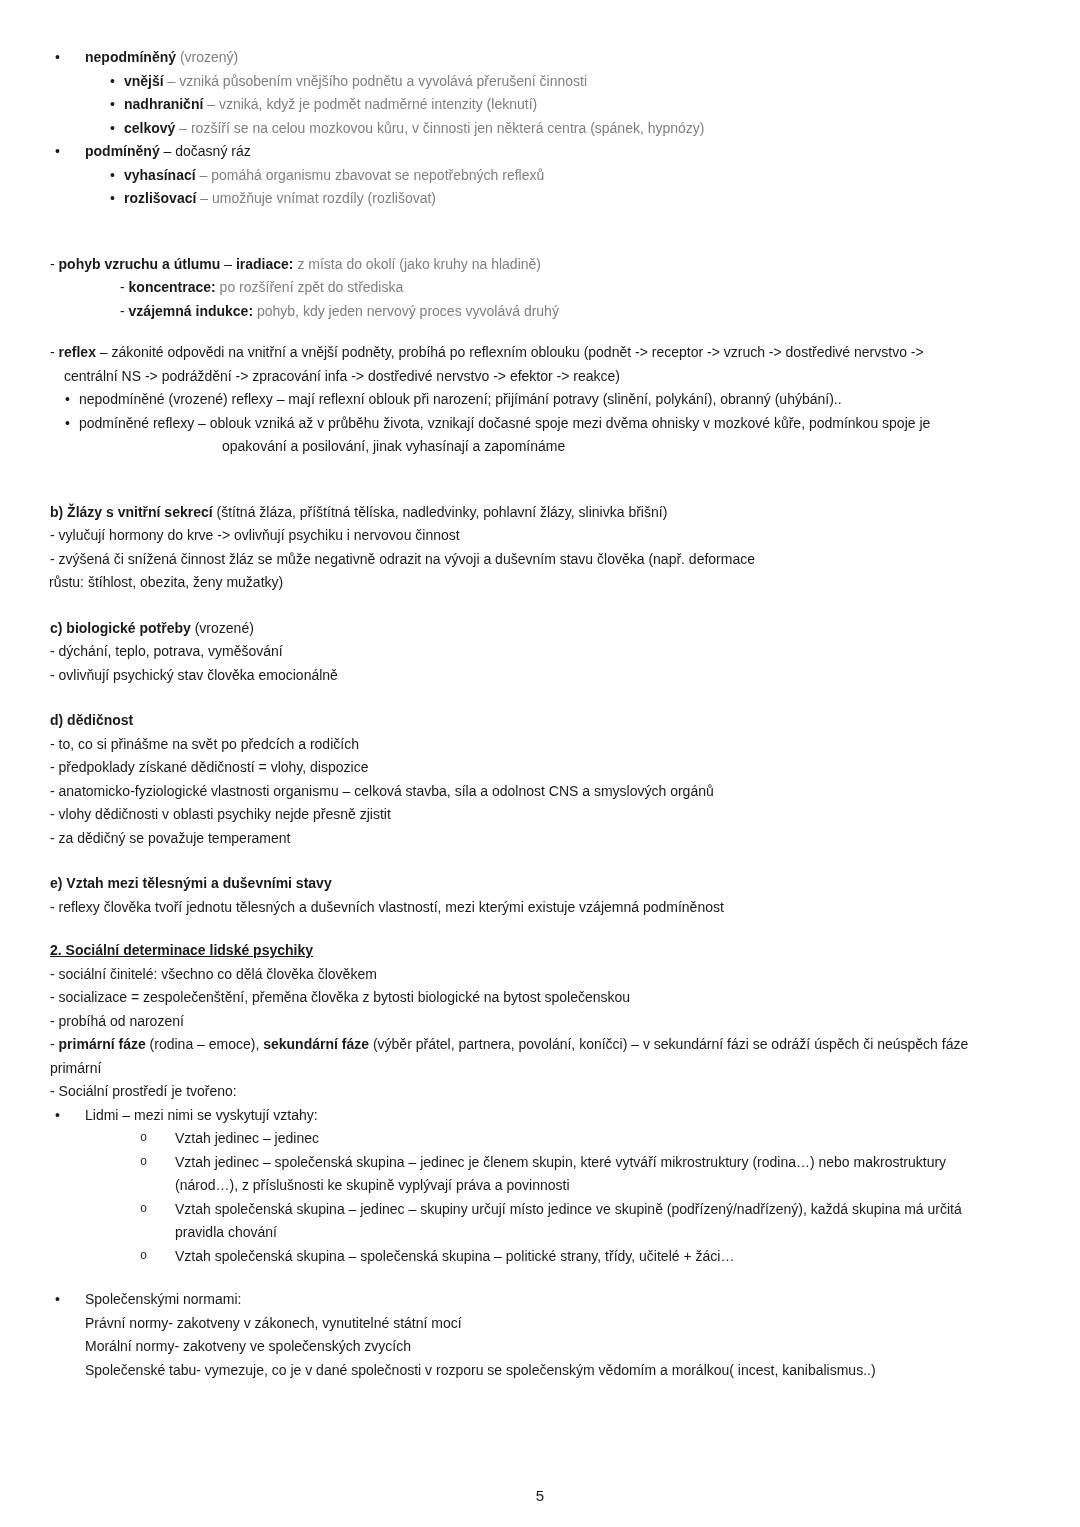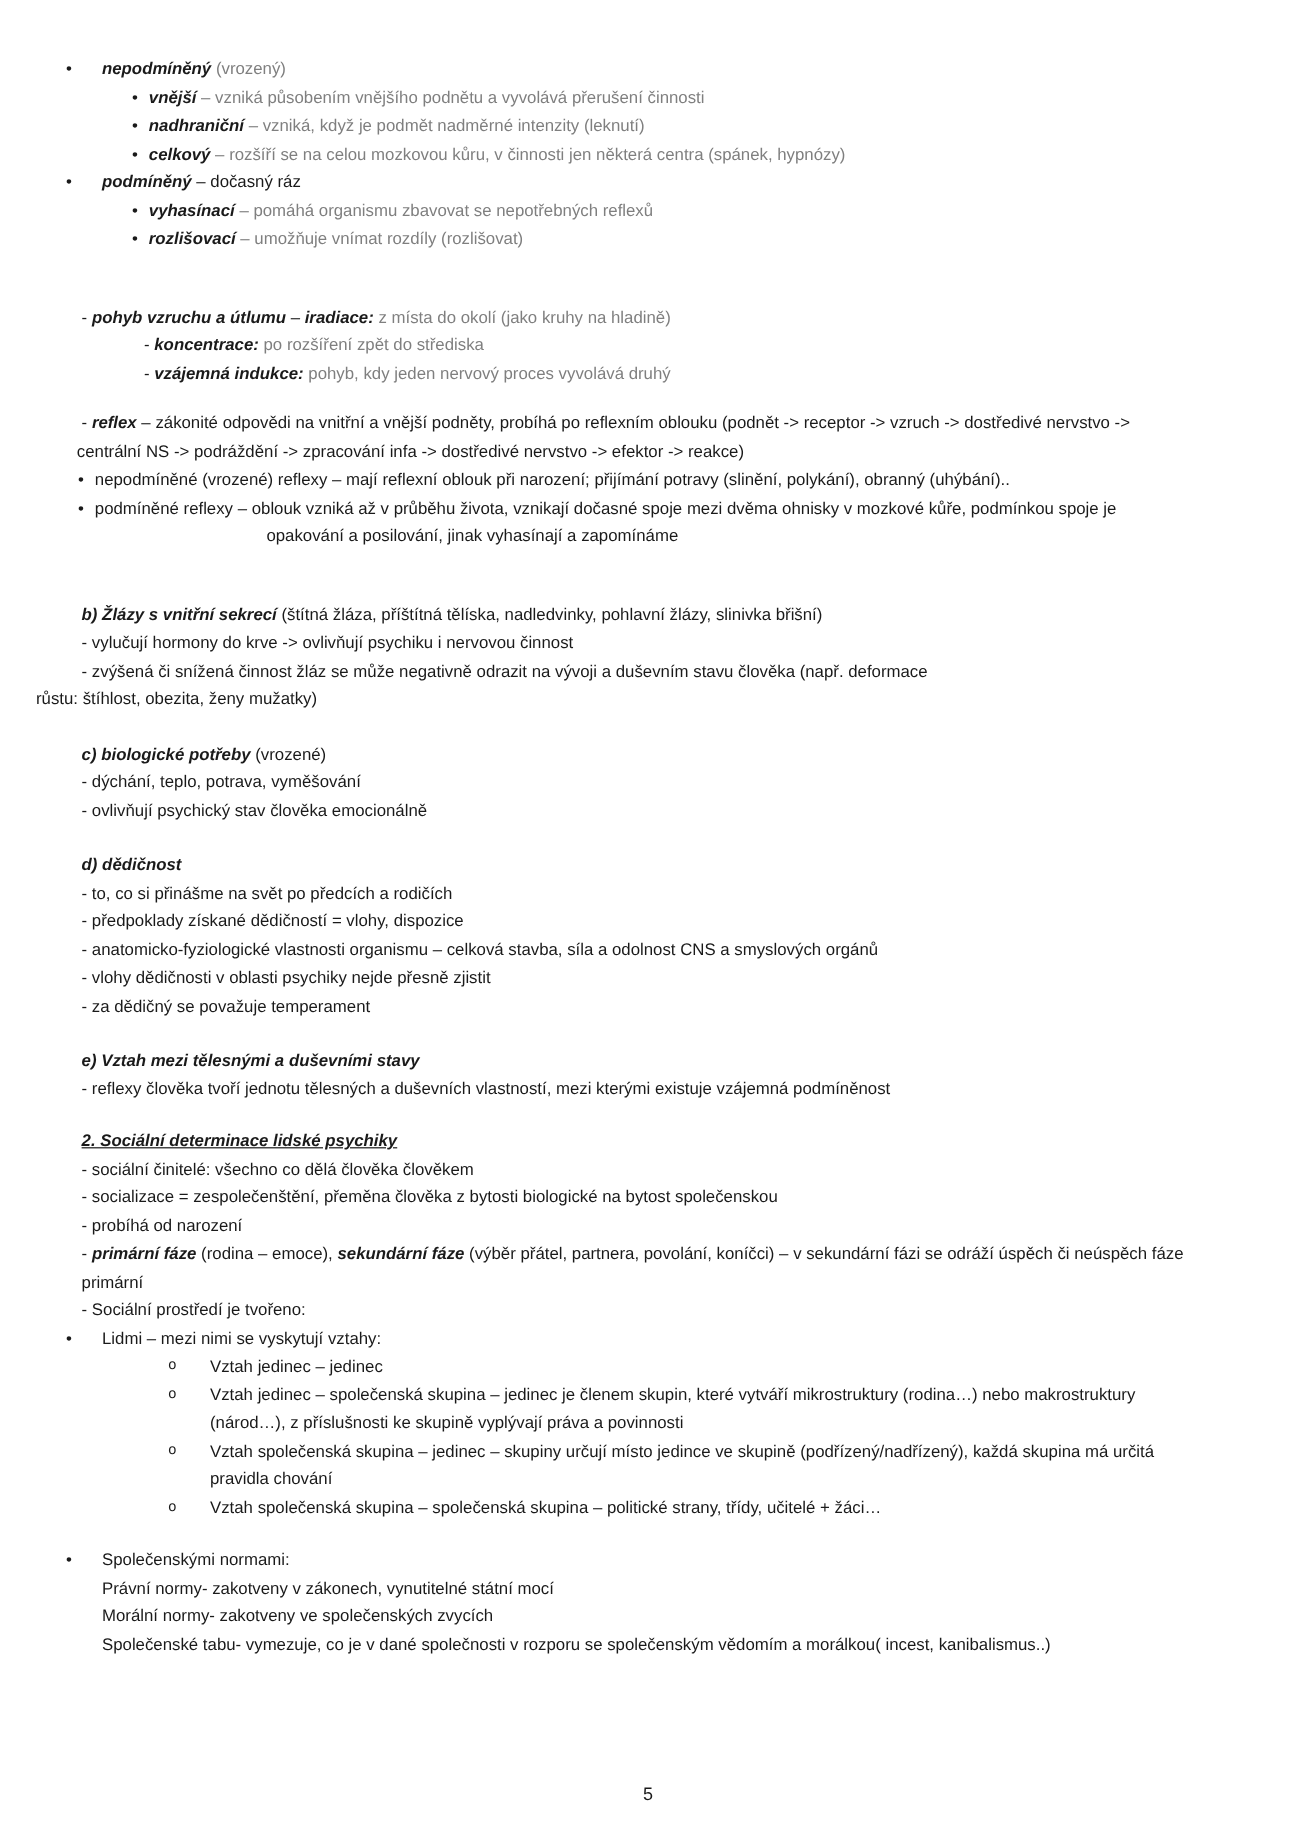--- a/index.html
+++ b/index.html
@@ -18,31 +18,31 @@
     height: 1527px;
     box-sizing: border-box;
     padding-top: 46px;
     overflow: hidden;
     background: #ffffff;
   }
   .doc { padding-right: 48px; }
   .line { display: flex; align-items: flex-start; }
   .marker { flex: none; }
   .content { flex: 1 1 auto; min-width: 0; }
-  .bold { font-weight: 700; font-style: italic; }
+  .bold { font-weight: 700; }
   .muted { color: var(--muted, #7f7f7f); }
   .underline { text-decoration: underline; }
 
   
-  .p      { padding-left: 68px; }
+  .p      { padding-left: 50px; }
   .ul1    { padding-left: 55px; }   .ul1 .marker   { width: 30px; }
   .ul2    { padding-left: 110px; }  .ul2 .marker   { width: 14px; }
   .blt65  { padding-left: 65px; }   .blt65 .marker { width: 14px; }
   .o140   { padding-left: 140px; }  .o140 .marker  { width: 35px; font-family: "Liberation Mono", monospace; font-size: 12px; }
-  .ind57  { padding-left: 30px; }
+  .ind57  { padding-left: 49px; }
   .ind85  { padding-left: 85px; }
   .ind120 { padding-left: 64px; }
   .ind175 { padding-left: 175px; }
   .ind222 { padding-left: 222px; }
   .ind228 { padding-left: 120px; }
 
   
   .gap18 { height: 18px; }
   .gap20 { height: 20px; }
   .gap22 { height: 22px; }

